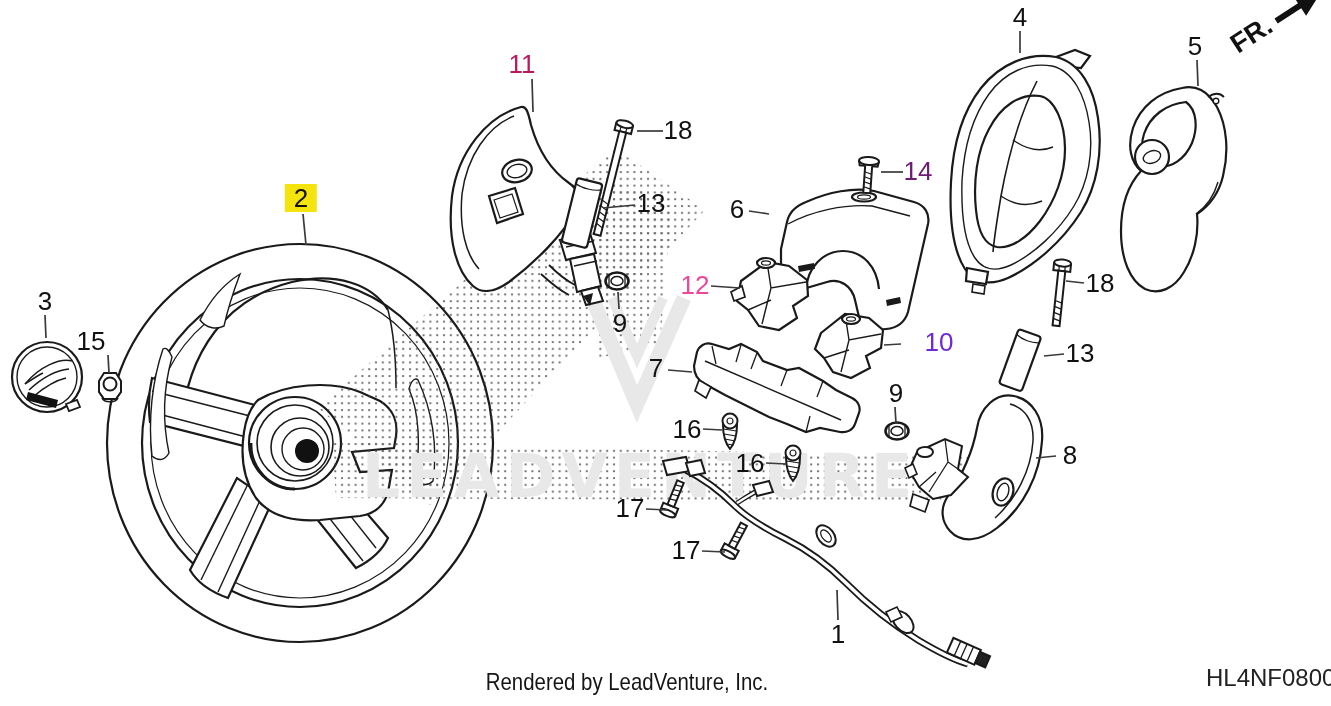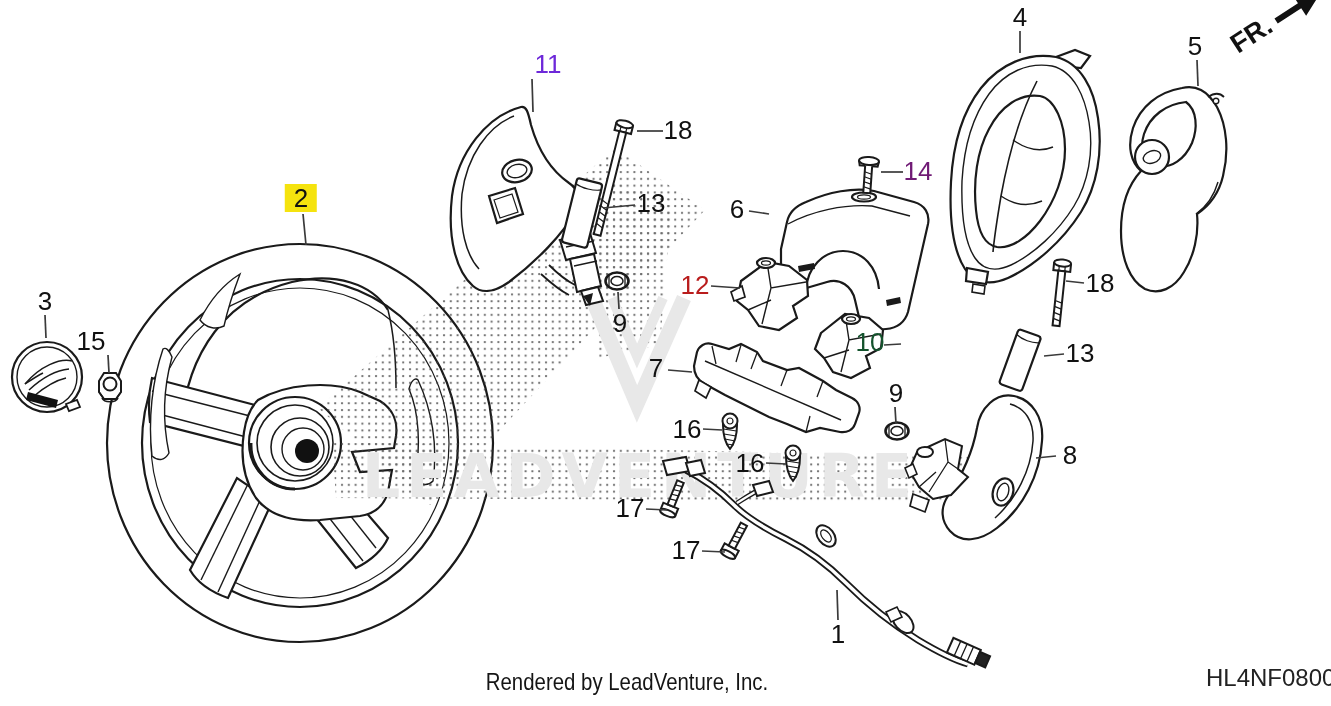--- a/index.html
+++ b/index.html
@@ -293,33 +293,33 @@
       <line x1="895" y1="407" x2="896" y2="424" class="leader"></line>
       <line x1="703" y1="429" x2="722" y2="430" class="leader"></line>
       <line x1="766" y1="463" x2="786" y2="464" class="leader"></line>
       <line x1="1056" y1="456" x2="1036" y2="458" class="leader"></line>
       <line x1="646" y1="509" x2="667" y2="510" class="leader"></line>
       <line x1="702" y1="551" x2="725" y2="552" class="leader"></line>
       <line x1="838" y1="620" x2="837" y2="590" class="leader"></line>
     </svg>
 
 <div class="callout-layer">
-      <span class="callout" style="left: 548px; top: 64px; color: #6d28d9;">11</span>
+      <span class="callout" style="left: 522px; top: 64px; color: #be185d;">11</span>
       <span class="callout" style="left: 678px; top: 130px; color: rgb(17, 17, 17);">18</span>
       <span class="callout highlighted" style="background: rgb(245, 227, 14); left: 301px; top: 198px; color: rgb(17, 17, 17);">2</span>
       <span class="callout" style="left: 651px; top: 203px; color: rgb(17, 17, 17);">13</span>
       <span class="callout" style="left: 737px; top: 209px; color: rgb(17, 17, 17);">6</span>
       <span class="callout" style="left: 918px; top: 171px; color: #701a75;">14</span>
       <span class="callout" style="left: 1020px; top: 17px; color: rgb(17, 17, 17);">4</span>
       <span class="callout" style="left: 1195px; top: 46px; color: rgb(17, 17, 17);">5</span>
       <span class="callout" style="left: 45px; top: 301px; color: rgb(17, 17, 17);">3</span>
       <span class="callout" style="left: 91px; top: 341px; color: rgb(17, 17, 17);">15</span>
-      <span class="callout" style="left: 695px; top: 285px; color: #b91c1c;">12</span>
+      <span class="callout" style="left: 695px; top: 285px; color: #ec4899;">12</span>
       <span class="callout" style="left: 620px; top: 323px; color: rgb(17, 17, 17);">9</span>
-      <span class="callout" style="left: 870px; top: 342px; color: #14532d; text-align: center;">10</span>
+      <span class="callout" style="left: 939px; top: 342px; color: #6d28d9; text-align: center;">10</span>
       <span class="callout" style="left: 1100px; top: 283px; color: rgb(17, 17, 17);">18</span>
       <span class="callout" style="left: 1080px; top: 353px; color: rgb(17, 17, 17);">13</span>
       <span class="callout" style="left: 656px; top: 368px; color: rgb(17, 17, 17);">7</span>
       <span class="callout" style="left: 896px; top: 393px; color: rgb(17, 17, 17);">9</span>
       <span class="callout" style="left: 687px; top: 429px; color: rgb(17, 17, 17);">16</span>
       <span class="callout" style="left: 750px; top: 463px; color: rgb(17, 17, 17);">16</span>
       <span class="callout" style="left: 1070px; top: 455px; color: rgb(17, 17, 17);">8</span>
       <span class="callout" style="left: 630px; top: 508px; color: rgb(17, 17, 17);">17</span>
       <span class="callout" style="left: 686px; top: 550px; color: rgb(17, 17, 17);">17</span>
       <span class="callout" style="left: 838px; top: 634px; color: rgb(17, 17, 17);">1</span>

